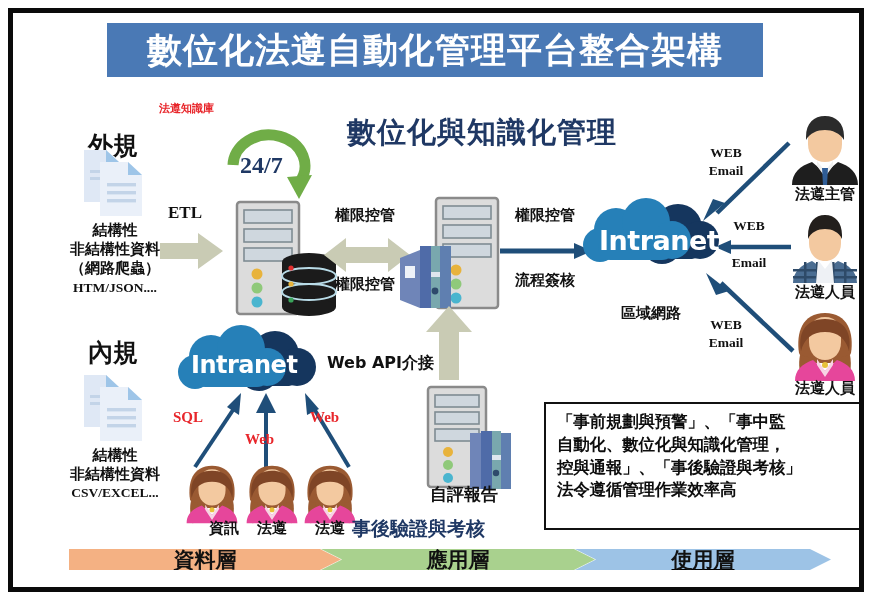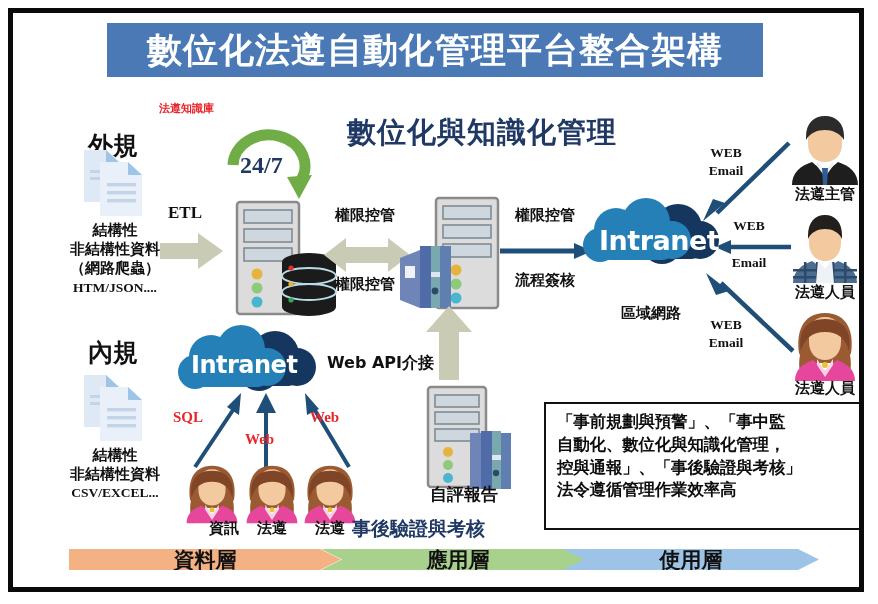--- a/index.html
+++ b/index.html
@@ -370,18 +370,18 @@
     <div>法令遵循管理作業效率高</div>
   </div>
 
   <div class="abs" id="band">
     <div class="chev" style="left:0px;width:272px;background:#f4b183;clip-path:polygon(0 0, 251px 0, 272px 50%, 251px 100%, 0 100%);">
       <span>資料層</span>
     </div>
     <div class="chev" style="left:252px;width:274px;background:#a9d18e;clip-path:polygon(0 0, 253px 0, 274px 50%, 253px 100%, 0 100%, 21px 50%);">
       <span>應用層</span>
     </div>
-    <div class="chev" style="left:494px;width:256px;background:#9dc3e6;clip-path:polygon(0 0, 235px 0, 256px 50%, 235px 100%, 0 100%, 21px 50%);">
+    <div class="chev" style="left:506px;width:256px;background:#9dc3e6;clip-path:polygon(0 0, 235px 0, 256px 50%, 235px 100%, 0 100%, 21px 50%);text-decoration:underline;">
       <span>使用層</span>
     </div>
   </div>
 
 </div>
 
 </body></html>

